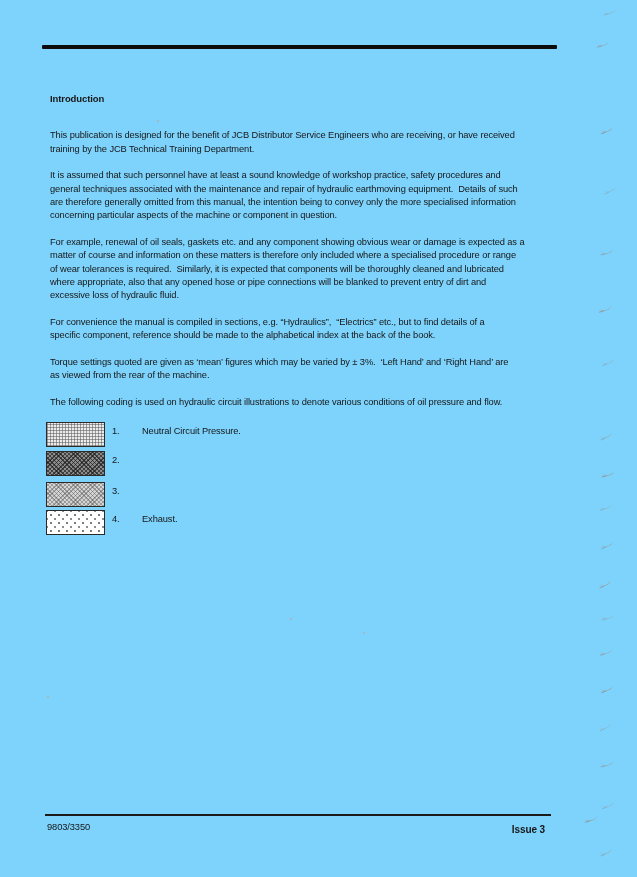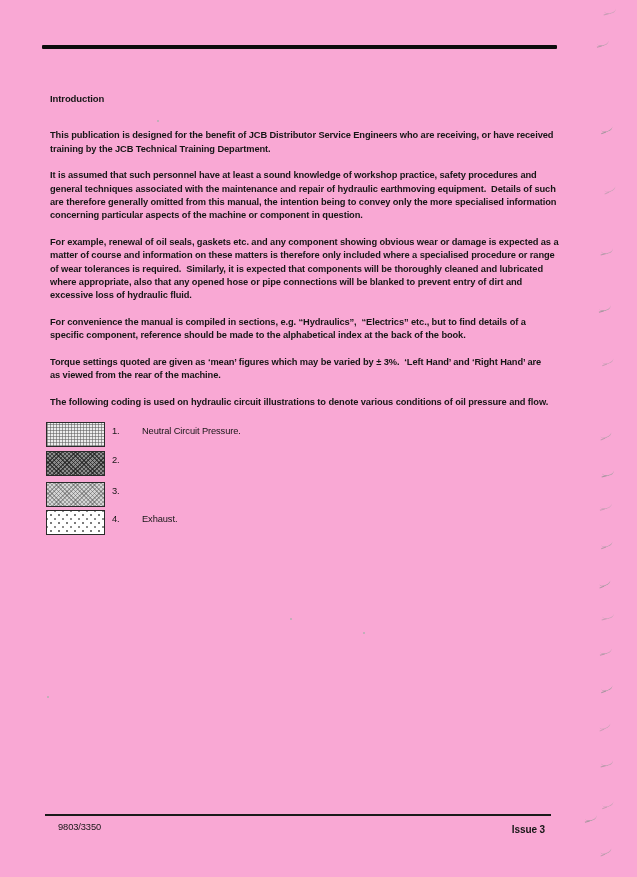--- a/index.html
+++ b/index.html
@@ -1,36 +1,36 @@
 <!DOCTYPE html>
 <html><head>
 <meta charset="utf-8">
 <style>
   html,body{margin:0;padding:0;background:#e8e8e8;}
   .page{
     position:relative;
     width:637px;height:877px;
-    background:#f9a8d4;
+    background:#7dd3fc;
     font-family:"Liberation Sans","DejaVu Sans",sans-serif;
     color:#161616;
     overflow:hidden;
   }
   .top-rule{
     position:absolute;left:42px;top:45px;width:515px;height:4px;
     background:#0c0c0c;border-radius:1px;
   }
   .content{
     position:absolute;left:50px;top:92px;width:530px;
     font-size:9.3px;line-height:13.4px;letter-spacing:-0.1px;
   }
   h1.heading{
     font-size:9.5px;font-weight:700;margin:0 0 24px 0;line-height:13.4px;
   }
   p.para{
-    margin:0 0 13px 0;white-space:pre;font-weight:bold;
+    margin:0 0 13px 0;white-space:pre;
   }
   .legend{margin:12px 0 0 -4px;}
   .legend-row{display:flex;align-items:flex-start;}
   .legend-row.r1{margin-bottom:4px;}
   .legend-row.r2{margin-bottom:6px;}
   .legend-row.r3{margin-bottom:3px;}
   .swatch{
     width:57px;height:23px;flex:0 0 auto;margin-right:7px;
     border:1px solid #2a2a2a;
   }
@@ -64,21 +64,21 @@
     width:30px;flex:0 0 auto;padding-top:3px;
   }
   .legend-text{
     padding-top:3px;white-space:pre;
   }
   .footer-rule{
     position:absolute;left:45px;top:814px;width:506px;height:2px;background:#1a1a1a;
   }
   .footer-left{
     position:absolute;left:47px;top:822px;
-    font-size:9.3px;letter-spacing:-0.1px;margin-left:11px;
+    font-size:9.3px;letter-spacing:-0.1px;
   }
   .footer-right{
     position:absolute;right:92px;top:824px;
     font-size:10px;font-weight:700;letter-spacing:-0.1px;
   }
   .curl{
     position:absolute;width:12px;height:5px;
     border-bottom:1.3px solid #9e9e9e;
     border-radius:0 0 9px 9px / 0 0 6px 6px;
     transform:rotate(-16deg);

